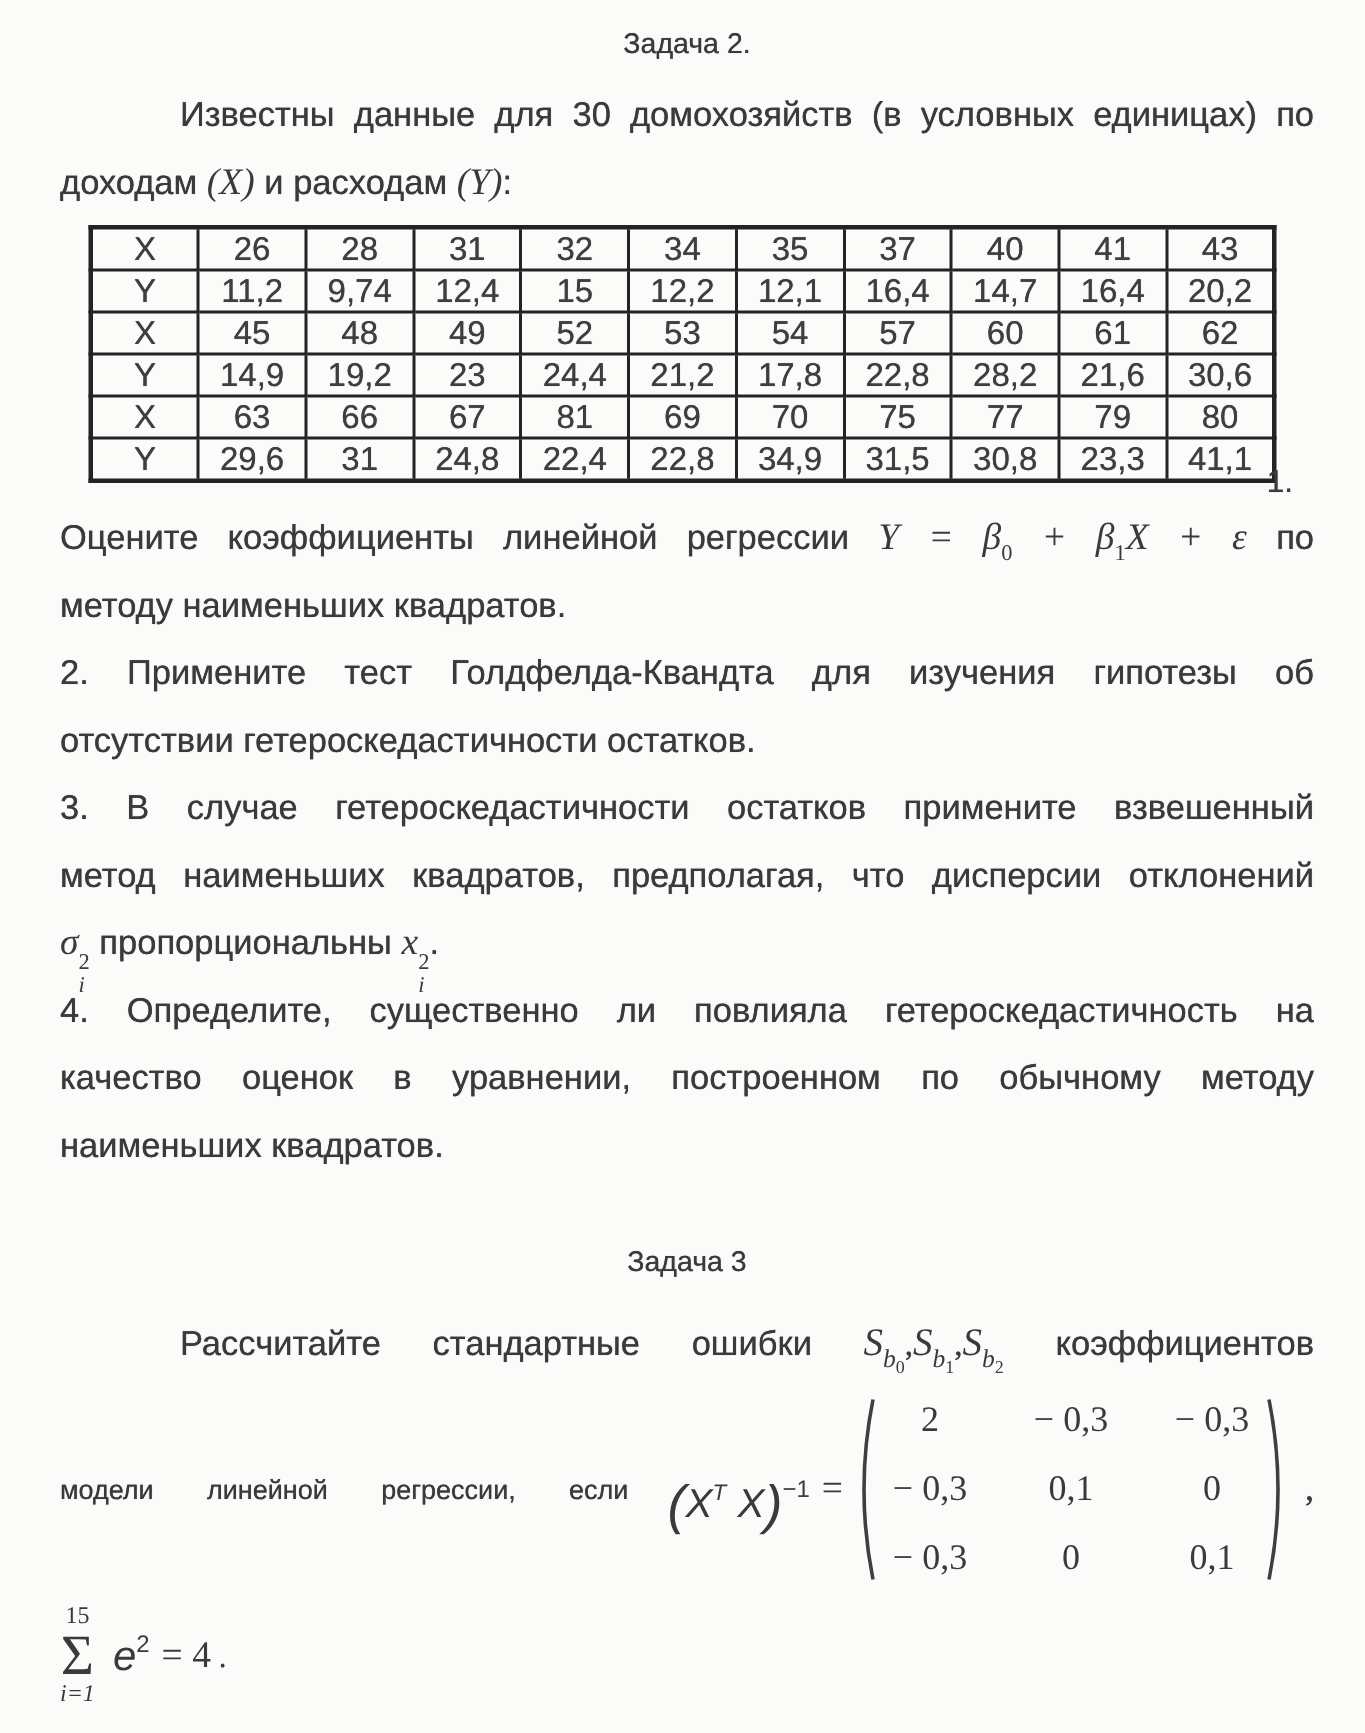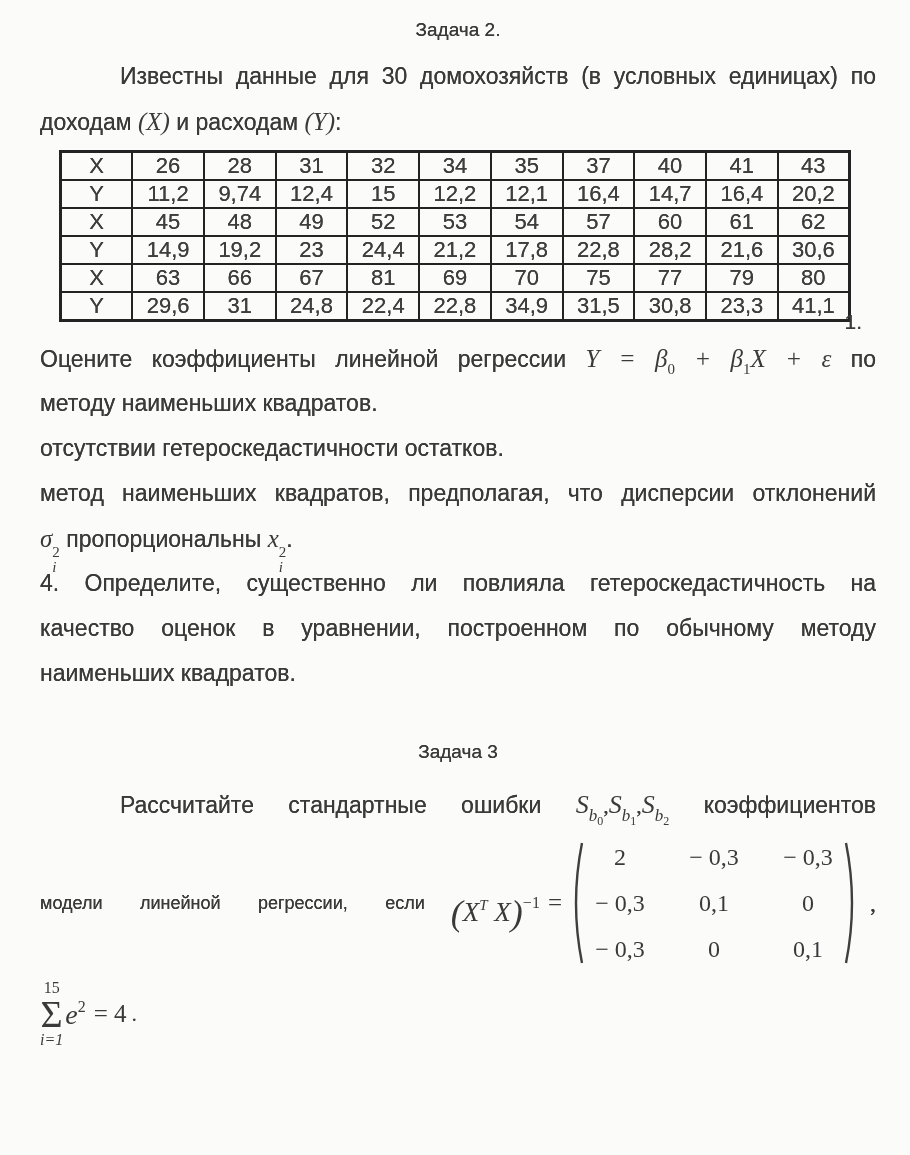--- a/index.html
+++ b/index.html
@@ -107,21 +107,21 @@
     align-items: center;
     height: 130px;
   }
   .mline .lead {
     flex: 1 1 auto;
     font-size: 18px;
     text-align: justify;
     text-align-last: justify;
     padding-right: 26px;
   }
-  .inv { font-family: Liberation Serif, serif; font-style: italic; font-size: 27px; white-space: nowrap; text-shadow: none; margin-top: 20px; }
+  .inv { font-family: Liberation Sans, sans-serif; font-style: italic; font-size: 27px; white-space: nowrap; text-shadow: none; margin-top: 20px; }
   .inv .bigp { font-size: 36px; font-weight: 300; vertical-align: -4px; }
   .inv .supT { font-size: 15px; vertical-align: 11px; }
   .inv .supInv { font-size: 16px; vertical-align: 13px; font-style: normal; }
   .inv-eq { font-family: "Liberation Serif", serif; font-size: 25px; margin: 0 6px 0 8px; text-shadow: none; }
   .mgrid {
     display: grid;
     grid-template-columns: repeat(3, 64px);
     column-gap: 30px;
     row-gap: 20px;
     margin: 0 4px;
@@ -143,21 +143,21 @@
     display: inline-flex;
     flex-direction: column;
     align-items: center;
     font-family: "Liberation Serif", serif;
     line-height: 1;
     text-shadow: none;
   }
   .sumstack .lim { font-size: 16px; }
   .sumstack .lim-i { font-size: 16px; font-style: italic; }
   .sumstack .sig { font-size: 38px; line-height: 36px; }
-  .sum-e { font-family: Liberation Serif, serif; font-style: italic; font-size: 28px; margin-left: 2px; text-shadow: none; }
+  .sum-e { font-family: Liberation Sans, sans-serif; font-style: italic; font-size: 28px; margin-left: 12px; text-shadow: none; }
   .sum-e sup { font-size: 16px; vertical-align: 12px; font-style: normal; }
   .sum-rhs { font-family: "Liberation Serif", serif; font-size: 25px; margin-left: 8px; text-shadow: none; }
   .sum-dot { font-family: "Liberation Serif", serif; font-size: 22px; margin-left: 5px; text-shadow: none; }
 </style>
 </head>
 <body>
 
 <div>
 
   <div class="doc-title">Задача 2.</div>
@@ -260,22 +260,24 @@
 
   <div class="items">
 
     <div class="jline">
       <span>Оцените коэффициенты линейной регрессии</span>
       <span class="mi"><span>Y</span> <span>=</span> <span>β</span><sub class="msub">0</sub> <span>+</span> <span>β</span><sub class="msub">1</sub><span>X</span> <span>+</span> <span>ε</span></span>
       <span>по</span>
     </div>
     <div class="jlast">методу наименьших квадратов.</div>
 
+    <div class="jline">2. Примените тест Голдфелда-Квандта для изучения гипотезы об</div>
     <div class="jlast">отсутствии гетероскедастичности остатков.</div>
 
+    <div class="jline">3. В случае гетероскедастичности остатков примените взвешенный</div>
     <div class="jline">метод наименьших квадратов, предполагая, что дисперсии отклонений</div>
     <div class="jlast">
       <span class="mi"><span>σ</span><span class="sstack">
             <span class="sp">2</span>
             <span class="sb">i</span>
           </span></span>
       <span>пропорциональны</span>
       <span class="mi"><span>x</span><span class="sstack">
             <span class="sp">2</span>
             <span class="sb">i</span>

